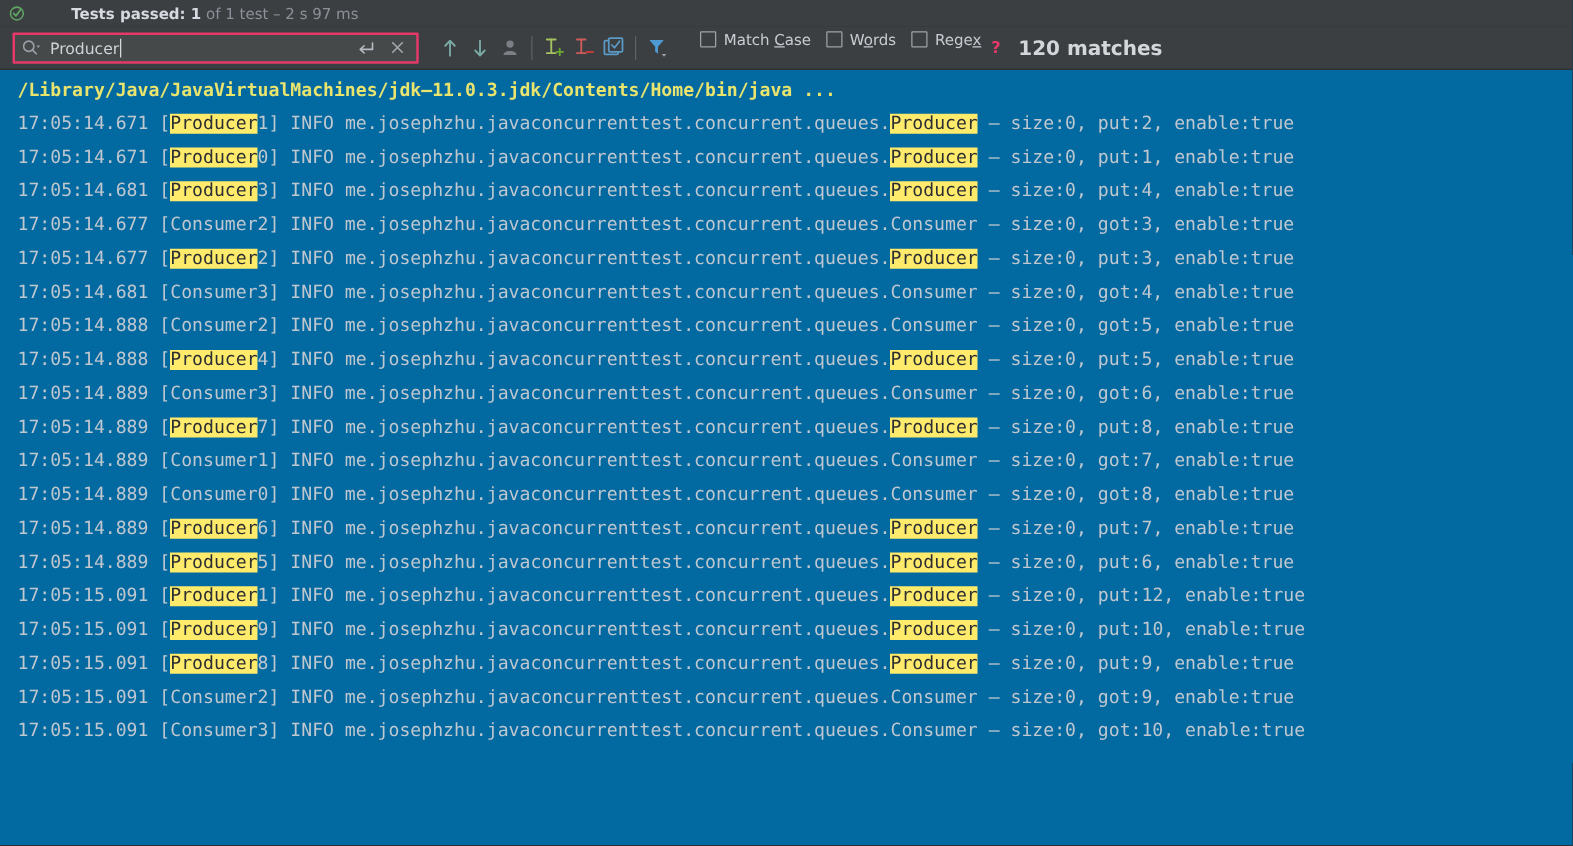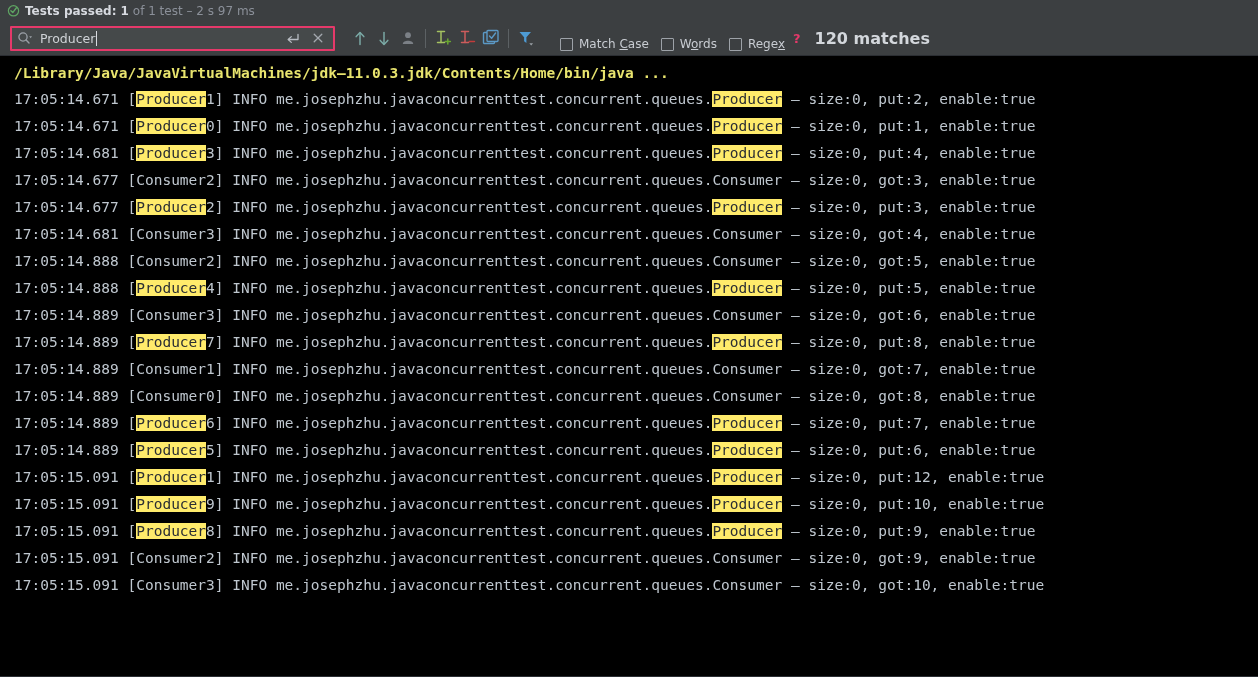--- a/index.html
+++ b/index.html
@@ -17,20 +17,21 @@
 
   
   .status-bar {
     height: 21px;
     background: #3c3f41;
     display: flex;
     align-items: center;
     padding: 0 0 0 7px;
     box-sizing: border-box;
     font-size: 12px;
+    gap: 32px;
   }
   .check-icon {
     width: 13px;
     height: 13px;
     flex: 0 0 13px;
     margin-right: 5px;
     display: block;
   }
   .status-text {
     display: flex;
@@ -116,21 +117,21 @@
   .tb-sep {
     width: 1px;
     height: 19px;
     background: #5c6164;
     margin: 0 5px;
     flex: 0 0 1px;
   }
 
   .cb-item {
     display: flex;
-    align-items: flex-end;
+    align-items: flex-start;
     height: 26px;
     margin-right: 12px;
     white-space: nowrap;
   }
   .cb-box {
     width: 13px;
     height: 13px;
     box-sizing: border-box;
     border: 1px solid #9da2a8;
     background: #3c3f41;
@@ -154,21 +155,21 @@
   }
   .match-count {
     color: #d3d7dc;
     font-size: 16px;
     font-weight: bold;
     font-family: "DejaVu Sans", sans-serif;
   }
 
   
   .console {
-    background: #000000;
+    background: #0369a1;
     padding: 4px 0 12px 14px;
     box-sizing: border-box;
     height: calc(677px - 21px - 36px);
     overflow: hidden;
   }
   .log-line {
     font-family: "DejaVu Sans Mono", monospace;
     font-size: 14.5px;
     line-height: 27px;
     height: 27px;

